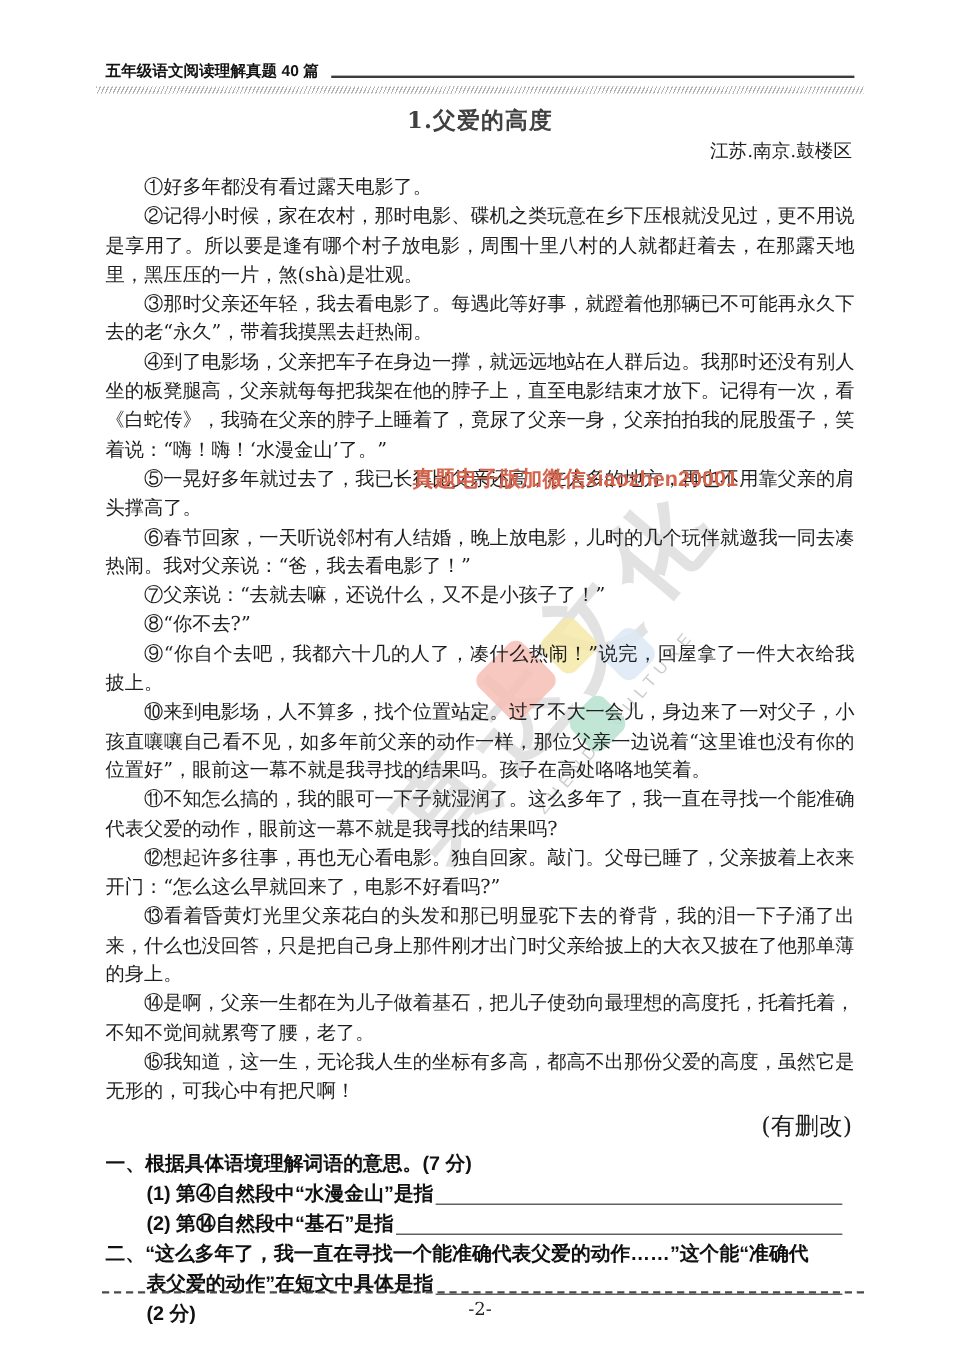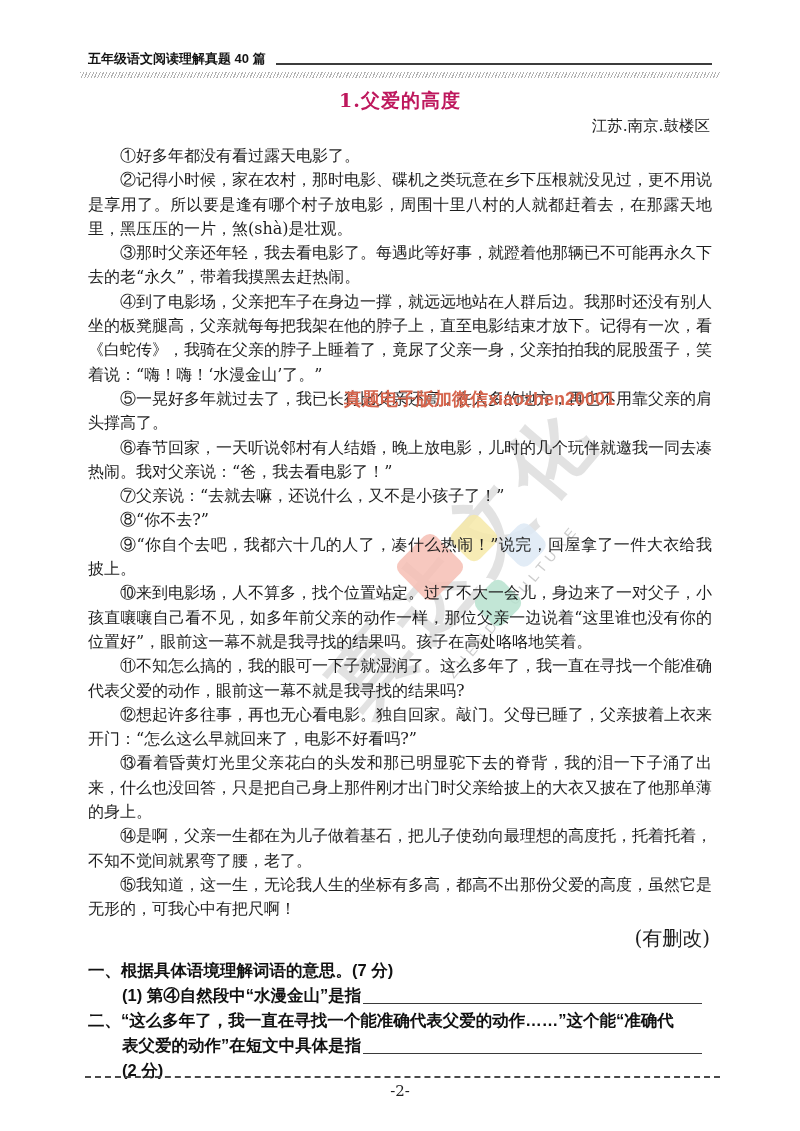--- a/index.html
+++ b/index.html
@@ -22,21 +22,21 @@
     font-weight:bold;font-size:13px;white-space:nowrap;color:#141414;
   }
   .hline{flex:1;border-bottom:2px solid #3c3c3c;margin:0 0 3px 10px;}
   .hatch{
     height:6px;margin:4px -8px 0 -8px;
     background:repeating-linear-gradient(115deg,#b2b2b2 0 1px,transparent 1px 3px);
   }
   
   .article-title{
     margin:10px 0 2px 0;text-align:center;
-    font-size:19px;font-weight:bold;letter-spacing:1px;color:#be185d;
+    font-size:19px;font-weight:bold;letter-spacing:1px;color:#404040;
   }
   .article-source{text-align:right;font-size:15.5px;padding-right:2px;margin-bottom:7px;}
   
   .article-body{font-size:16px;line-height:24.3px;text-align:justify;}
   .para{margin:0;text-indent:2em;}
   .edited-note{text-align:right;font-size:20px;margin:3px 2px 6px 0;}
   
   .questions{
     font-family:"Liberation Sans", sans-serif;
     font-weight:bold;font-size:16.5px;color:#111;line-height:25px;
@@ -131,20 +131,24 @@
 
     <div class="questions">
       <div class="q-row">
         <span class="q-text">一、</span>
         <span class="q-text">根据具体语境理解词语的意思。(7 分)</span>
       </div>
       <div class="q-row q-indent">
         <span class="q-text">(1) 第④自然段中“水漫金山”是指</span>
         <span class="blank"></span>
       </div>
+      <div class="q-row q-indent">
+        <span class="q-text">(2) 第⑭自然段中“基石”是指</span>
+        <span class="blank"></span>
+      </div>
       <div class="q-row">
         <span class="q-text">二、</span>
         <span class="q-text">“这么多年了，我一直在寻找一个能准确代表父爱的动作……”这个能“准确代</span>
       </div>
       <div class="q-row q-indent">
         <span class="q-text">表父爱的动作”在短文中具体是指</span>
         <span class="blank"></span>
       </div>
       <div class="q-row q-indent">
         <span class="q-text">(2 分)</span>

